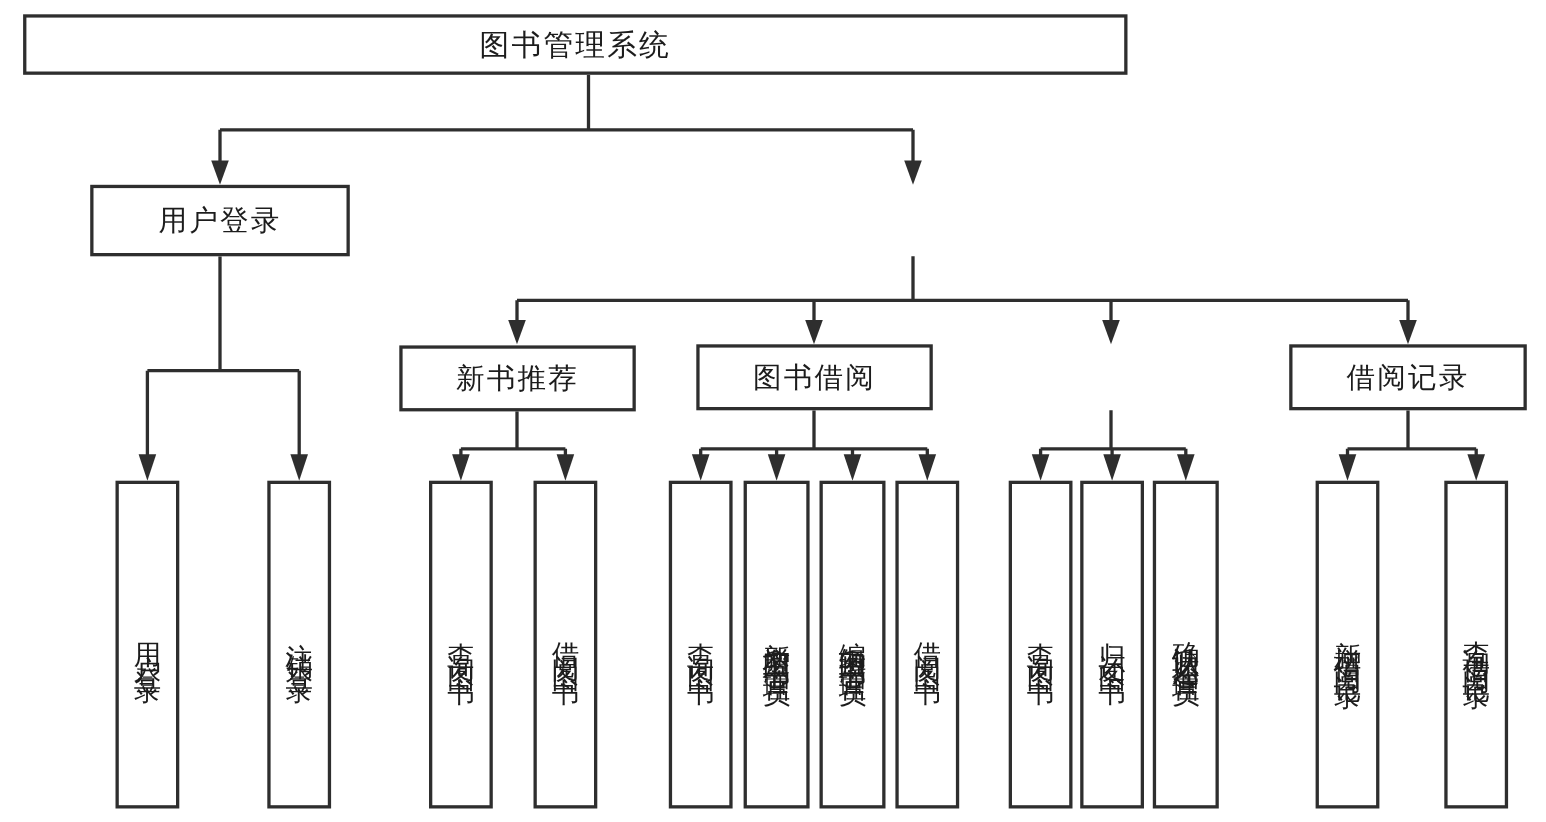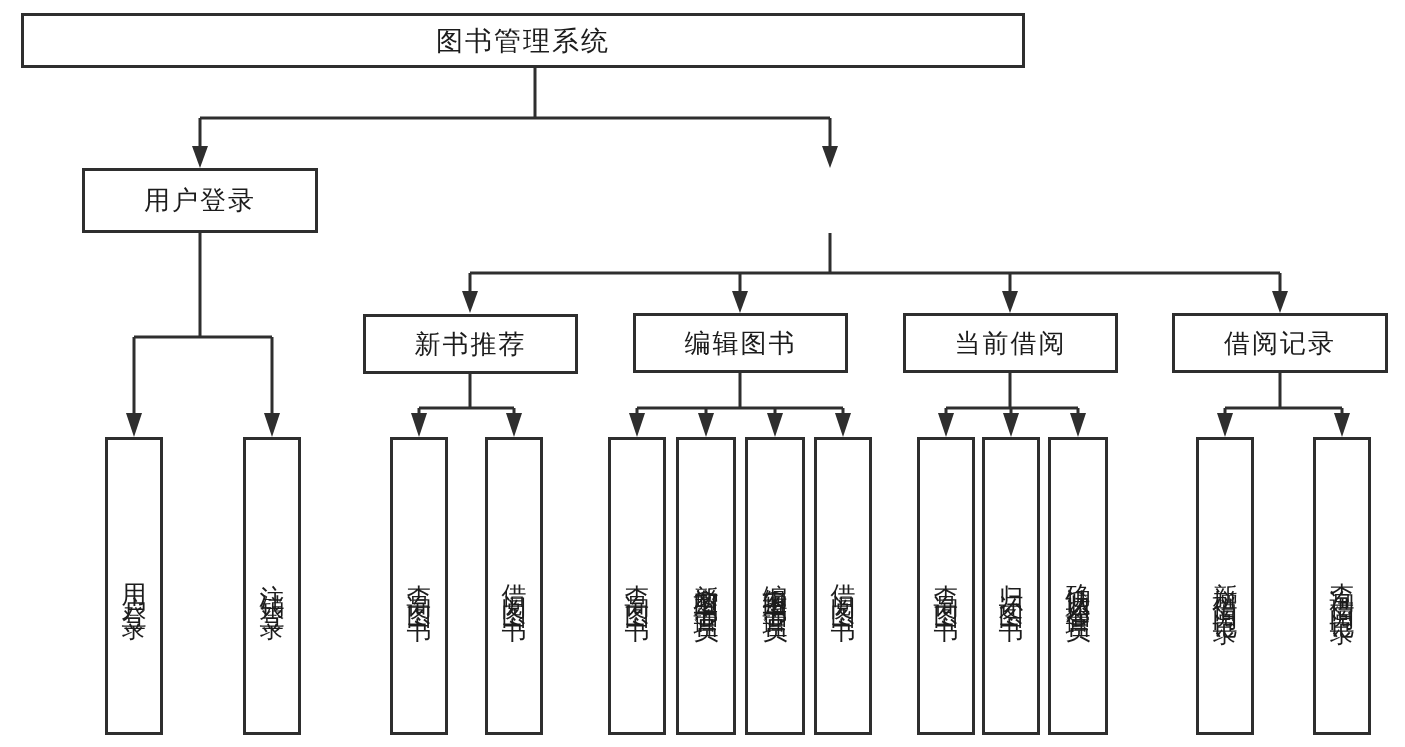--- a/index.html
+++ b/index.html
@@ -111,22 +111,21 @@
       <polygon class="ahead" points="1217,413 1233,413 1225,437"></polygon>
       <polygon class="ahead" points="1334,413 1350,413 1342,437"></polygon>
     </g>
   </svg>
 
   <div class="node root" style="left:21px;top:13px;width:1004px;height:55px">图书管理系统</div>
 
   <div class="node" style="left:82px;top:168px;width:236px;height:65px">用户登录</div>
 
   <div class="node" style="left:363px;top:314px;width:215px;height:60px">新书推荐</div>
-  <div class="node" style="left:633px;top:313px;width:215px;height:60px">编辑图书</div>
-  <div class="node" style="left:903px;top:313px;width:215px;height:60px">当前借阅</div>
+  <div class="node" style="left:633px;top:313px;width:215px;height:60px">图书借阅</div>
   <div class="node" style="left:1172px;top:313px;width:216px;height:60px">借阅记录</div>
 
   <div class="vnode len4" style="left:105px">用户登录</div>
   <div class="vnode len4" style="left:243px">注销登录</div>
 
   <div class="vnode len4" style="left:390px">查询图书</div>
   <div class="vnode len4" style="left:485px">借阅图书</div>
 
   <div class="vnode len4" style="left:608px">查询图书</div>
   <div class="vnode len9" style="left:676px;width:60px">新增图书（管理员）</div>

